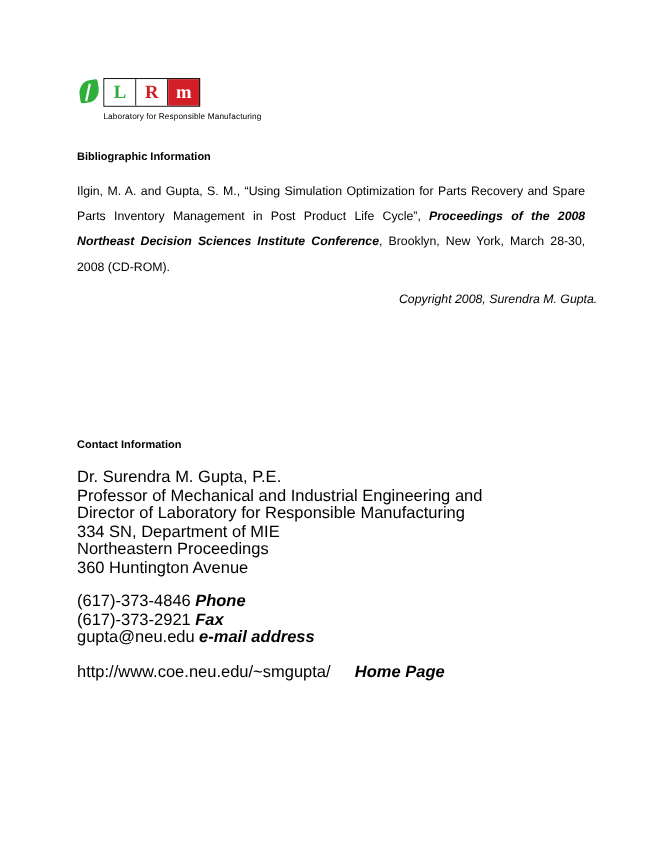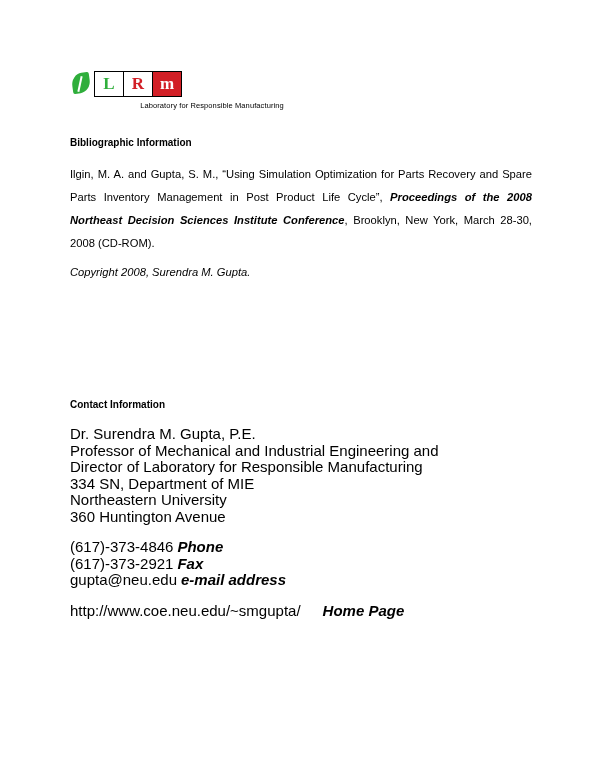--- a/index.html
+++ b/index.html
@@ -88,42 +88,42 @@
     border-right: none;
     background: #d21f26;
     color: #ffffff;
   }
   .logo-caption {
     margin-top: 3px;
     margin-left: 24px;
     font-size: 7.5px;
     color: #000000;
     letter-spacing: 0.1px;
-    text-align: center;
   }
 
   
   .section-heading {
     position: absolute;
     left: 70px;
     font-size: 10px;
     font-weight: bold;
     color: #000000;
   }
   .body-text {
     position: absolute;
     left: 70px;
     width: 462px;
     font-size: 11.2px;
     line-height: 23px;
     color: #000000;
     text-align: justify;
   }
   .body-text.left {
-    text-align: left;
+    text-align: right;
+    margin-left: 11px;
   }
   .bi { font-style: italic; font-weight: bold; }
   .it { font-style: italic; }
 
   #bib-heading { top: 137px; }
   #bib-text { top: 163px; }
 
   #copy-heading { top: 235px; }
   #copy-text { top: 261px; }
 
@@ -182,21 +182,21 @@
   <div class="body-text left it" id="copy-text">Copyright 2008, Surendra M. Gupta.</div>
 
   <div class="section-heading" id="contact-heading">Contact Information</div>
 
   <div class="contact-lines">
     <div class="contact-block">
       <div>Dr. Surendra M. Gupta, P.E.</div>
       <div>Professor of Mechanical and Industrial Engineering and</div>
       <div>Director of Laboratory for Responsible Manufacturing</div>
       <div>334 SN, Department of MIE</div>
-      <div>Northeastern University</div>
+      <div>Northeastern Proceedings</div>
       <div>360 Huntington Avenue</div>
     </div>
 
     <div class="contact-block">
       <div><span>(617)-373-4846</span><span class="label-bi">Phone</span></div>
       <div><span>(617)-373-2921</span><span class="label-bi">Fax</span></div>
       <div><span>gupta@neu.edu</span><span class="label-bi">e-mail address</span></div>
     </div>
 
     <div class="homepage-row"><span>http://www.coe.neu.edu/~smgupta/</span><span class="label-bi">Home Page</span></div>

